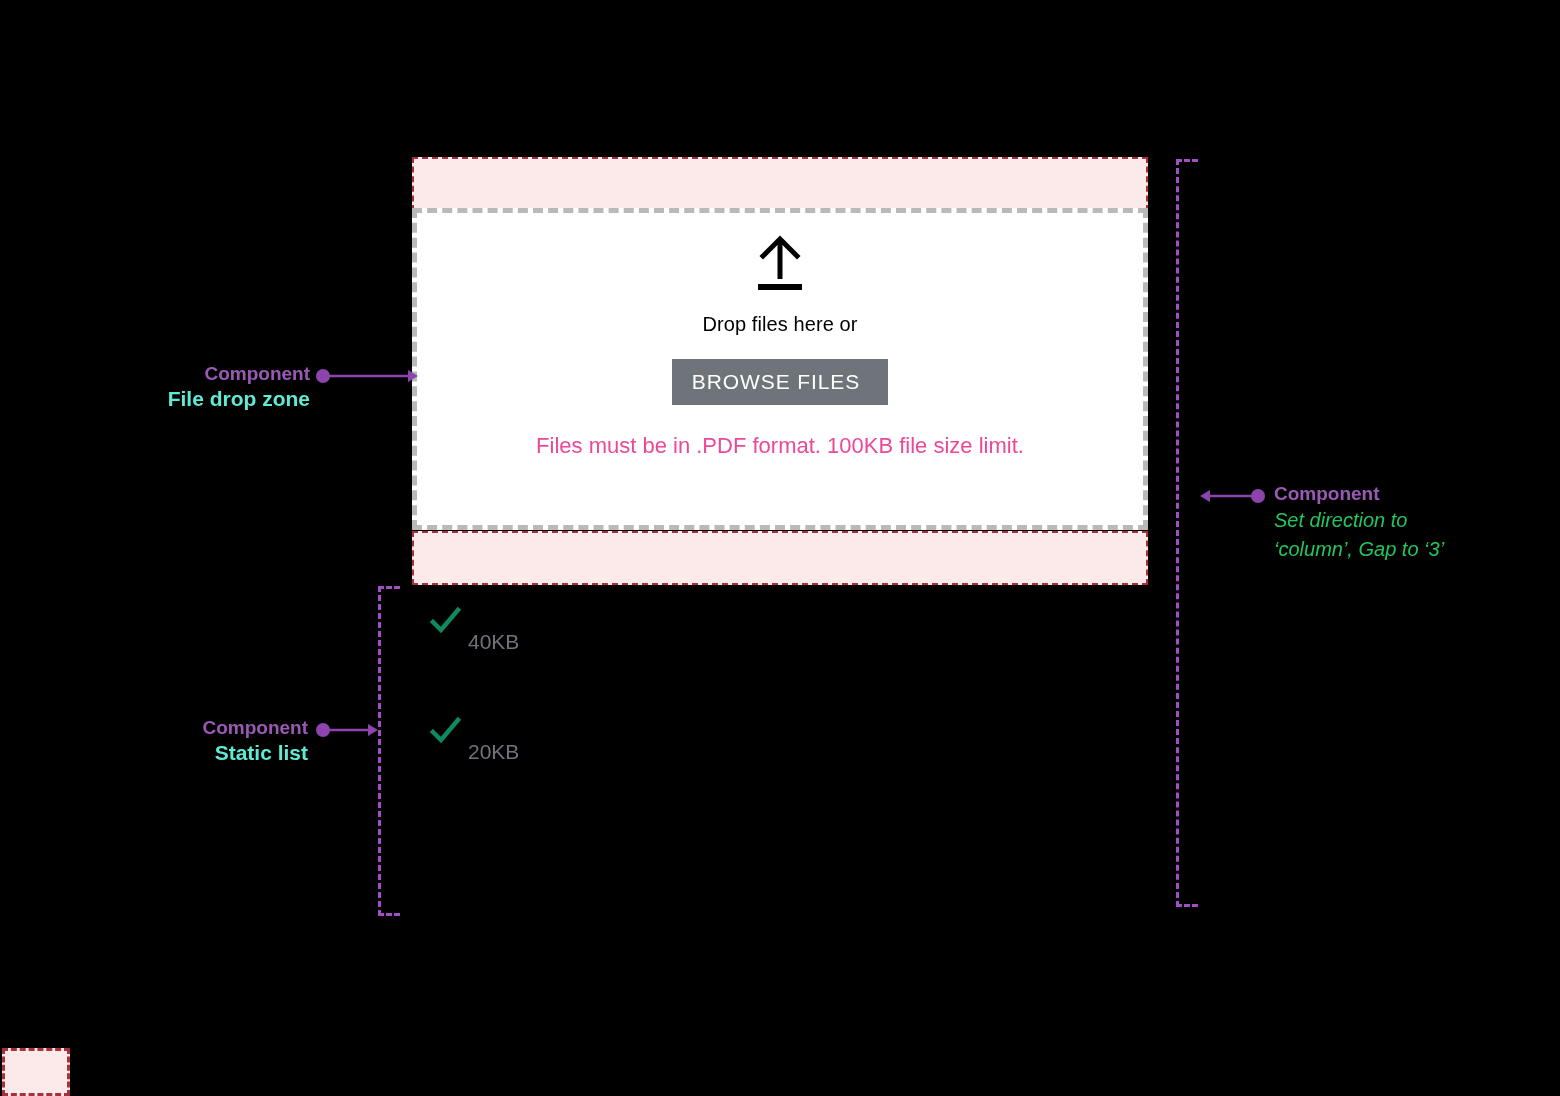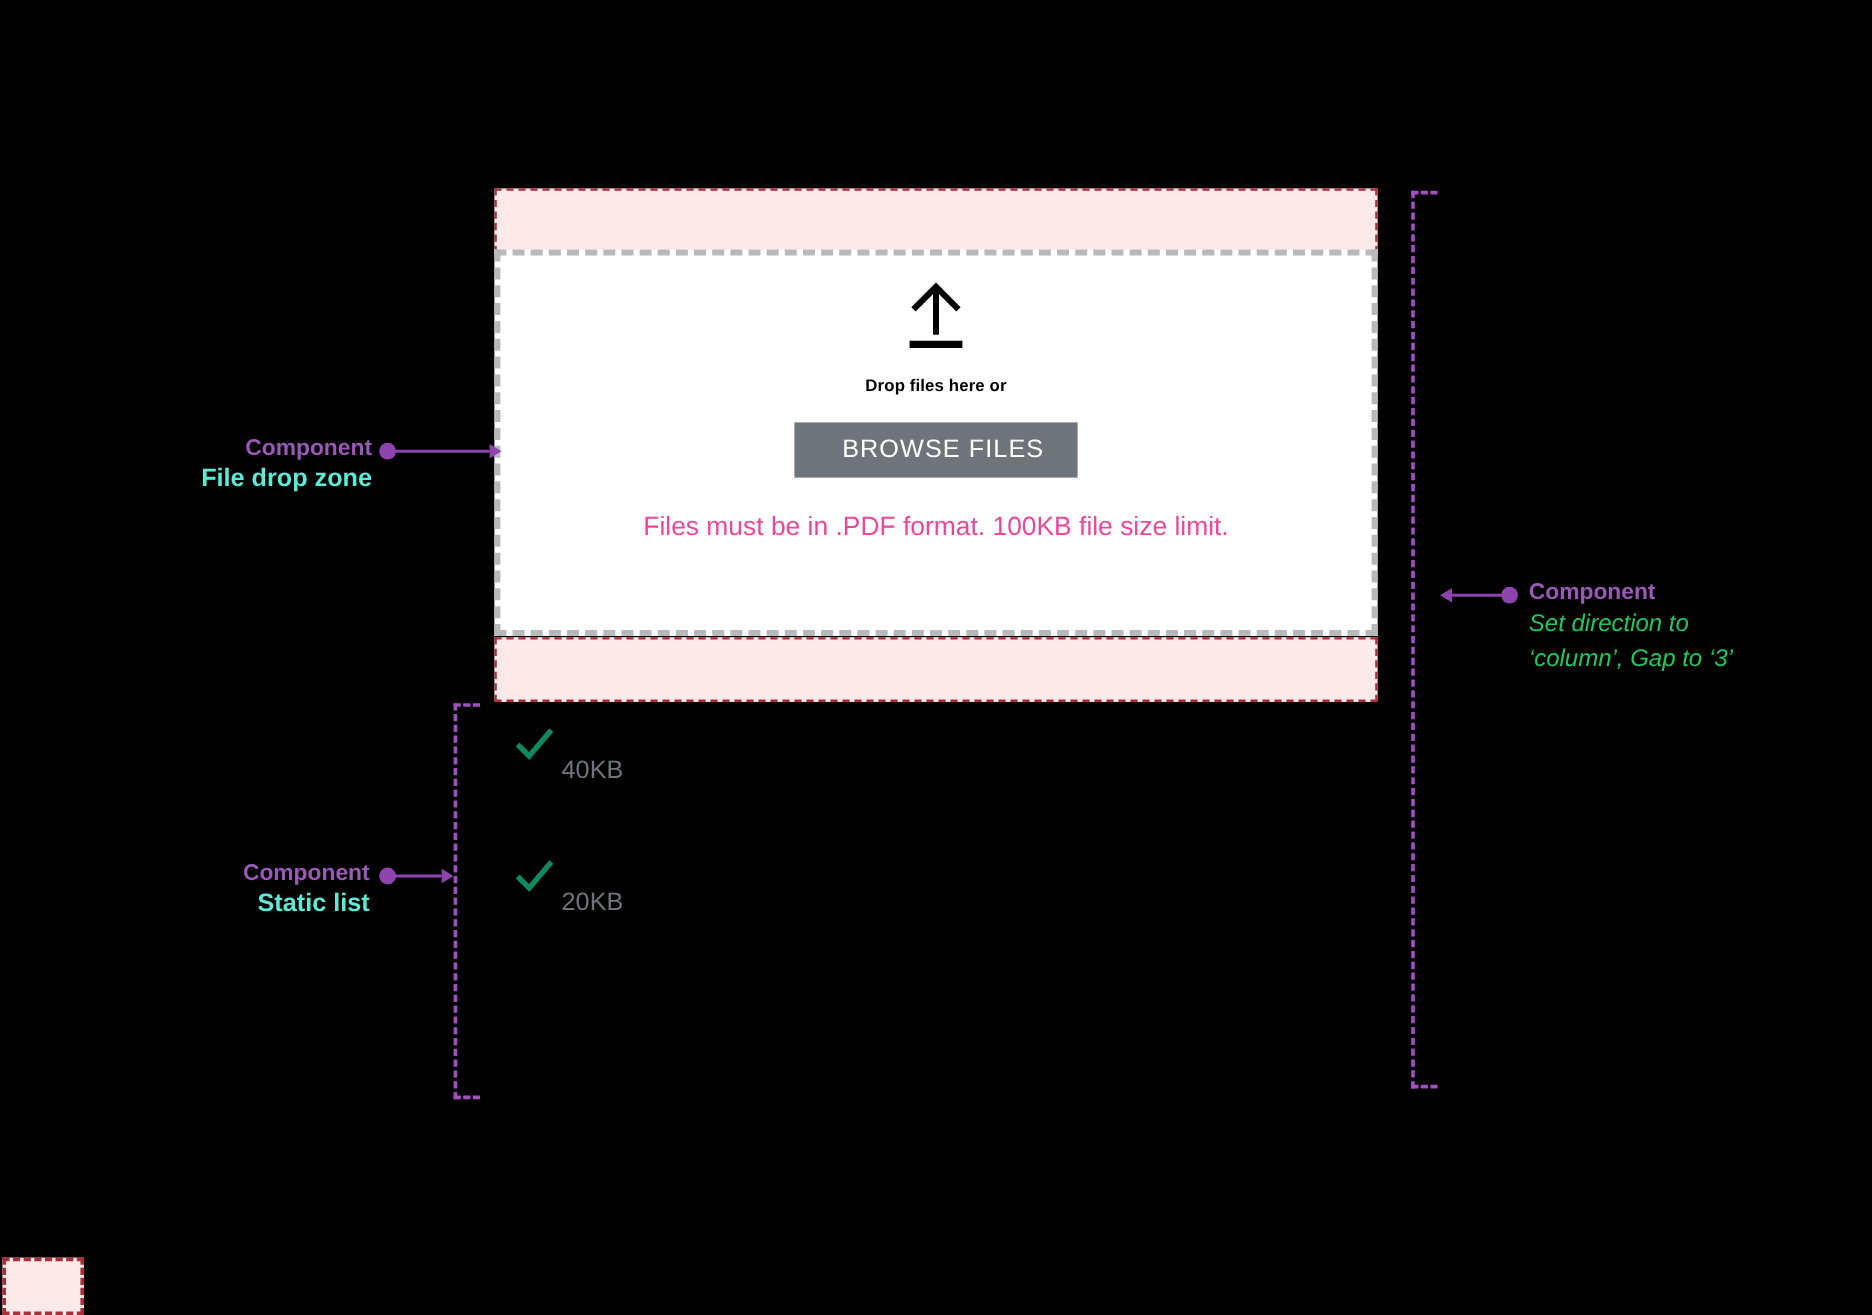--- a/index.html
+++ b/index.html
@@ -58,35 +58,35 @@
 
   #upload-icon {
     margin-top: 22px;
     width: 60px;
     height: 58px;
     display: block;
   }
 
   #drop-zone-headline {
     margin-top: 20px;
-    font-size: 14px;
-    font-weight: bold;
+    font-size: 20px;
+    font-weight: normal;
     color: #000000;
     letter-spacing: 0.1px;
   }
 
   #browse-files-button {
     margin-top: 23px;
     background: #6f747a;
     color: #ffffff;
     border: none;
     font-family: "Liberation Sans", sans-serif;
     font-size: 21px;
     letter-spacing: 0.9px;
-    padding: 12px 28px 13px 40px;
+    padding: 12px 28px 13px 20px;
     cursor: pointer;
     line-height: 1;
   }
 
   #drop-zone-hint {
     margin-top: 28px;
     font-size: 22px;
     color: #ec4899;
   }
 

